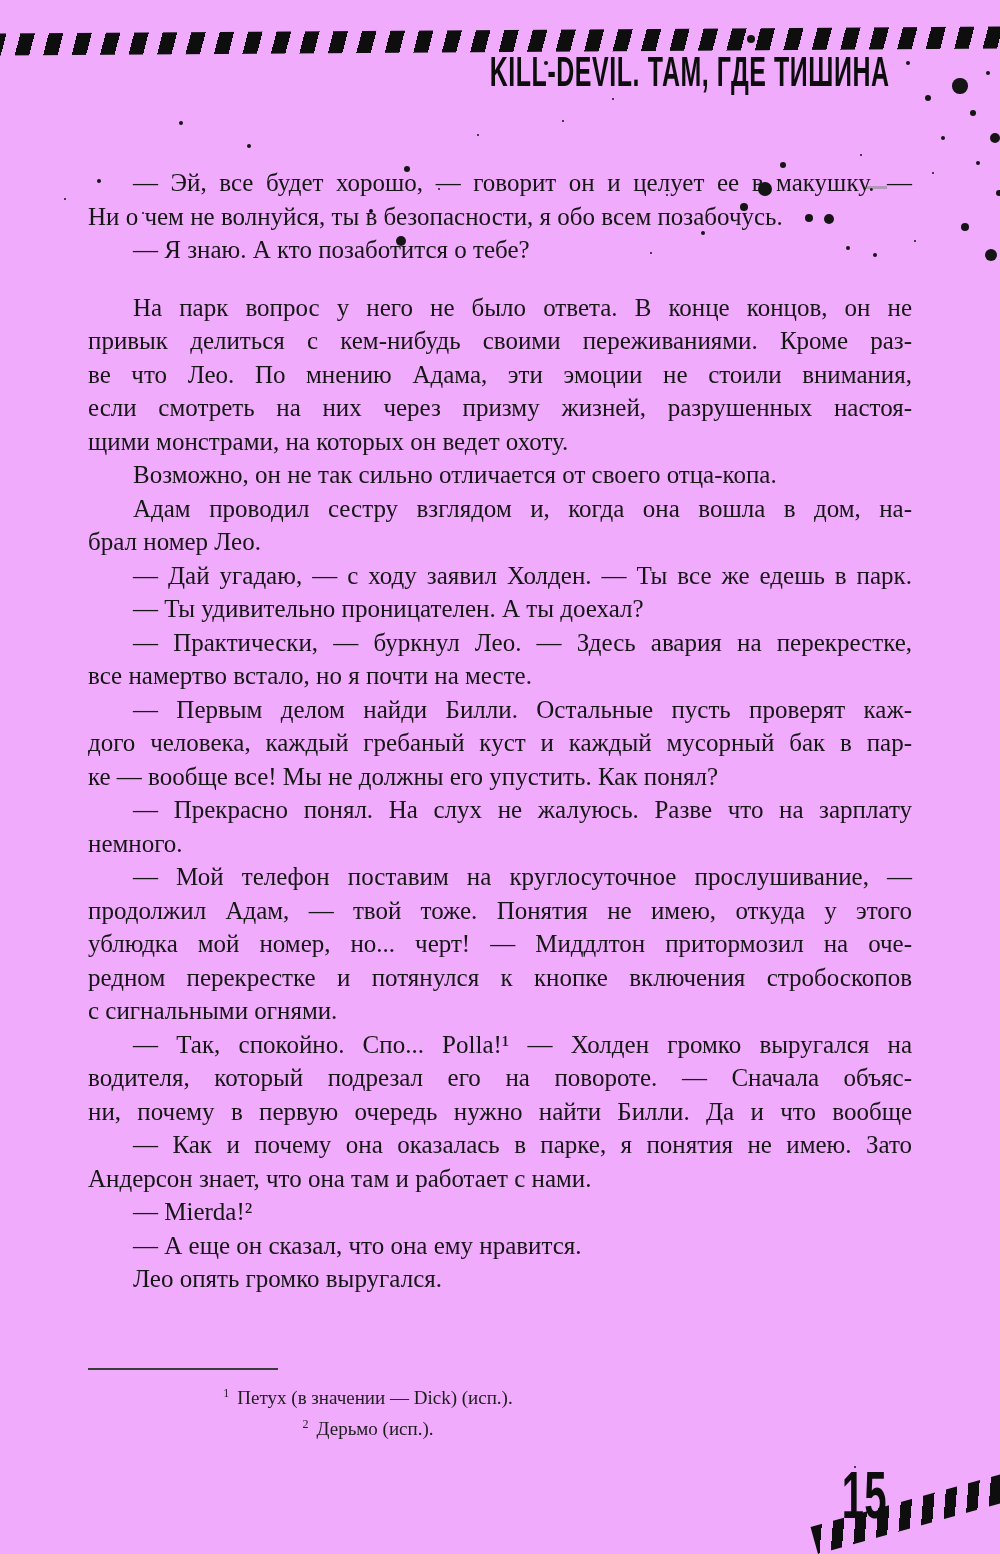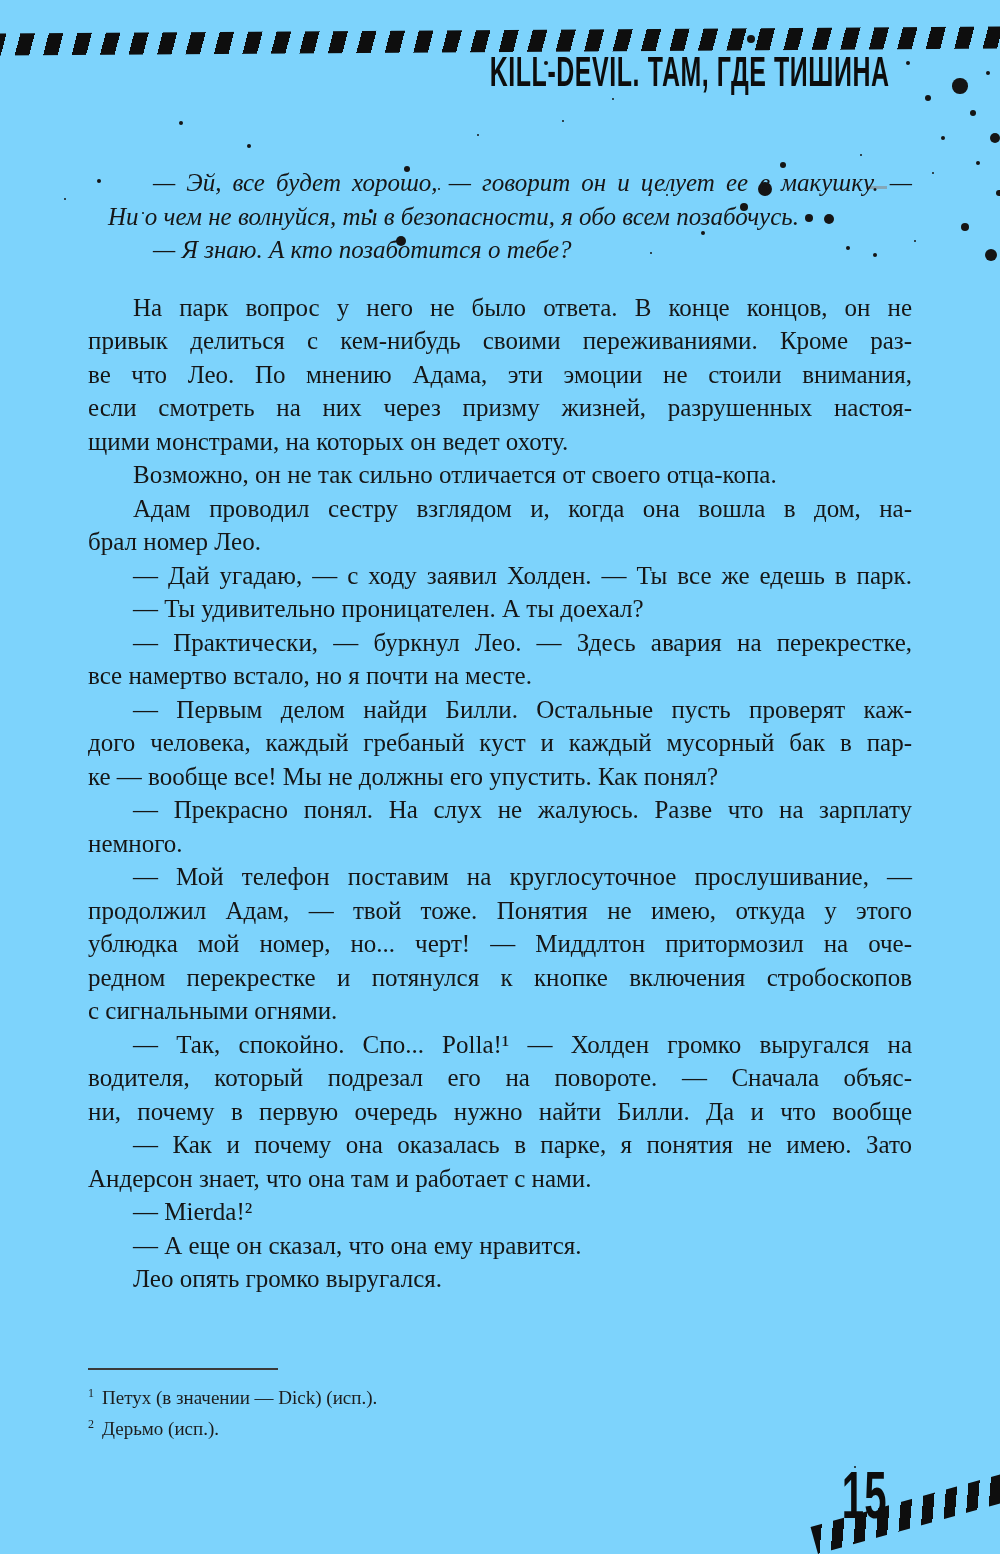--- a/index.html
+++ b/index.html
@@ -1,18 +1,18 @@
 <!DOCTYPE html>
 <html lang="ru"><head>
 <meta charset="utf-8">
 <style>
   html,body{margin:0;padding:0;background:#ffffff;}
   .page{
     position:relative; width:1000px; height:1554px;
-    background:#7dd3fc; overflow:hidden;
+    background:#f0abfc; overflow:hidden;
     font-family:"Liberation Serif","DejaVu Serif",serif;
     color:#161616;
   }
 
   
   .top-band{
     position:absolute; left:-8px; right:-8px; top:30px; height:22px;
     background:repeating-linear-gradient(105deg,#0e0e0e 0 14px,transparent 14px 27.5px);
     transform:rotate(-0.4deg);
   }
@@ -55,28 +55,28 @@
     font-weight:700; font-size:43px; line-height:1; letter-spacing:1px;
     color:#0d0d0d; white-space:nowrap;
     transform:scaleX(0.58); transform-origin:100% 0;
   }
 
   
   .text-block{
     position:absolute; left:88px; top:166px; width:824px;
     font-size:25px; line-height:33.5px;
   }
-  .para.italic{font-style:italic;margin-left:20px;}
+  .para.italic{}
   .para.space-after{margin-bottom:24px;}
   .line{text-align:justify; text-align-last:justify; white-space:normal;}
   .line.end{text-align:left; text-align-last:left;}
   .line.first{text-indent:45px;text-align:center;}
 
   
-  .footnotes{position:absolute; left:88px; top:1368px; width:560px; color:#1d1d1d;}
+  .footnotes{position:absolute; left:88px; top:1368px; width:560px; color:#1d1d1d;text-align:center;}
   .fn-rule{width:190px; height:2px; background:#3a3a3a; margin-bottom:10px;}
   .fn-line{font-size:19px; line-height:27px;}
   .fn-marker{font-size:12px; vertical-align:super; margin-right:8px;}
 
   
   .page-number{
     position:absolute; top:1461px; right:113px;
     font-family:"Liberation Sans","DejaVu Sans",sans-serif;
     font-weight:700; font-size:67px; line-height:1; color:#0d0d0d;
     transform:scaleX(0.6); transform-origin:100% 0;

